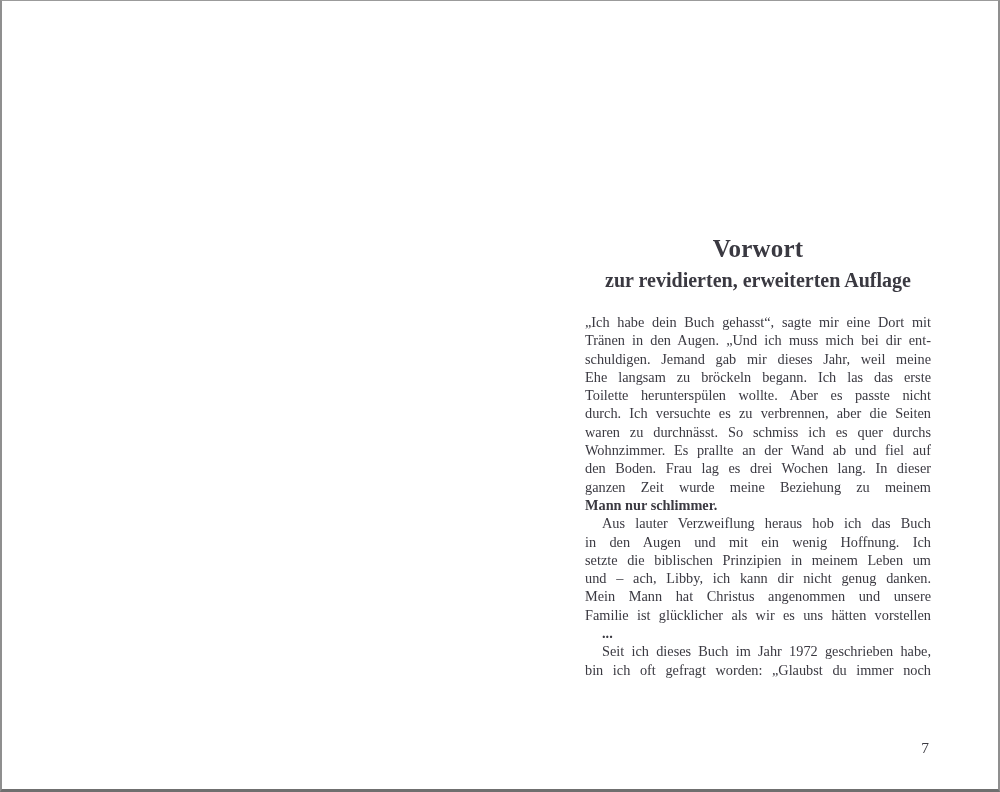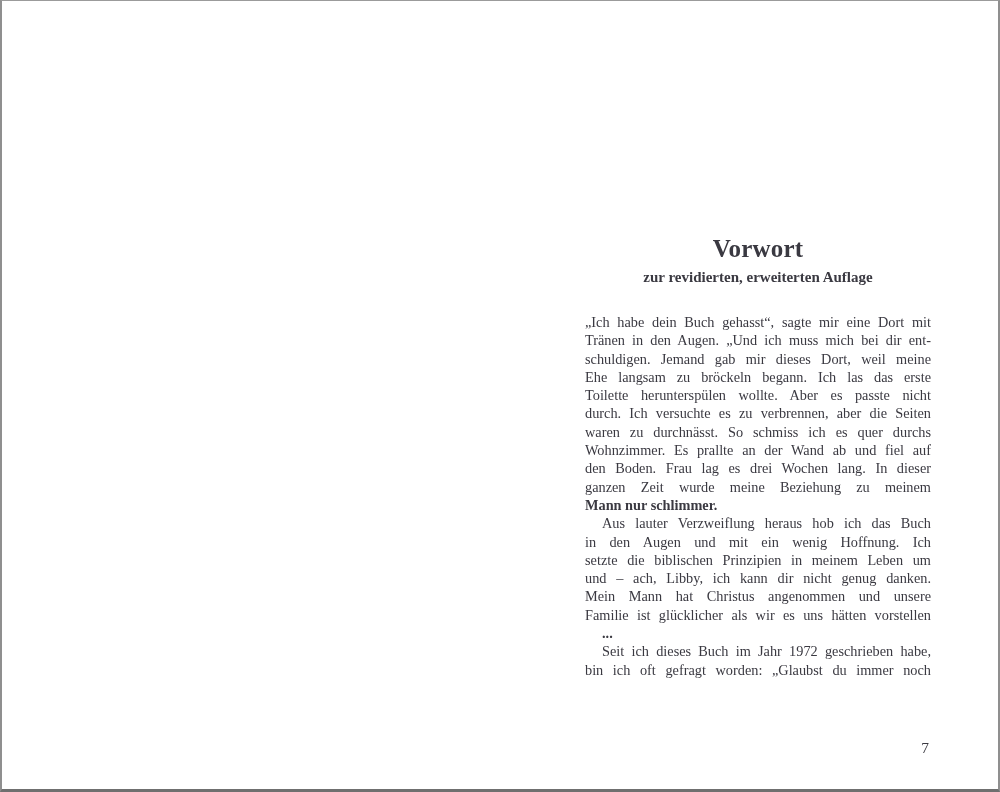--- a/index.html
+++ b/index.html
@@ -47,21 +47,21 @@
     font-weight: bold;
     letter-spacing: 0.2px;
   }
   .subtitle {
     position: absolute;
     top: 256px;
     left: 0;
     width: 100%;
     margin: 0;
     text-align: center;
-    font-size: 15px;
+    font-size: 20px;
     font-weight: bold;
   }
   .body {
     position: absolute;
     top: 300px;
     left: 0;
     width: 100%;
     font-size: 14.3px;
   }
   .line {
@@ -91,21 +91,21 @@
 <body>
 
 <div class="screen">
   <div class="left-page"></div>
   <div class="right-page">
     <h1 class="title">Vorwort</h1>
     <h2 class="subtitle">zur revidierten, erweiterten Auflage</h2>
     <div class="body">
         <div class="line">„Ich habe dein Buch gehasst“, sagte mir eine Dort mit</div>
         <div class="line">Tränen in den Augen. „Und ich muss mich bei dir ent-</div>
-        <div class="line">schuldigen. Jemand gab mir dieses Dort, weil meine</div>
+        <div class="line">schuldigen. Jemand gab mir dieses Jahr, weil meine</div>
         <div class="line">Ehe langsam zu bröckeln begann. Ich las das erste</div>
         <div class="line">Toilette herunterspülen wollte. Aber es passte nicht</div>
         <div class="line">durch. Ich versuchte es zu verbrennen, aber die Seiten</div>
         <div class="line">waren zu durchnässt. So schmiss ich es quer durchs</div>
         <div class="line">Wohnzimmer. Es prallte an der Wand ab und fiel auf</div>
         <div class="line">den Boden. Frau lag es drei Wochen lang. In dieser</div>
         <div class="line">ganzen Zeit wurde meine Beziehung zu meinem</div>
         <div class="line flush">Mann nur schlimmer.</div>
         <div class="line indent">Aus lauter Verzweiflung heraus hob ich das Buch</div>
         <div class="line">in den Augen und mit ein wenig Hoffnung. Ich</div>

